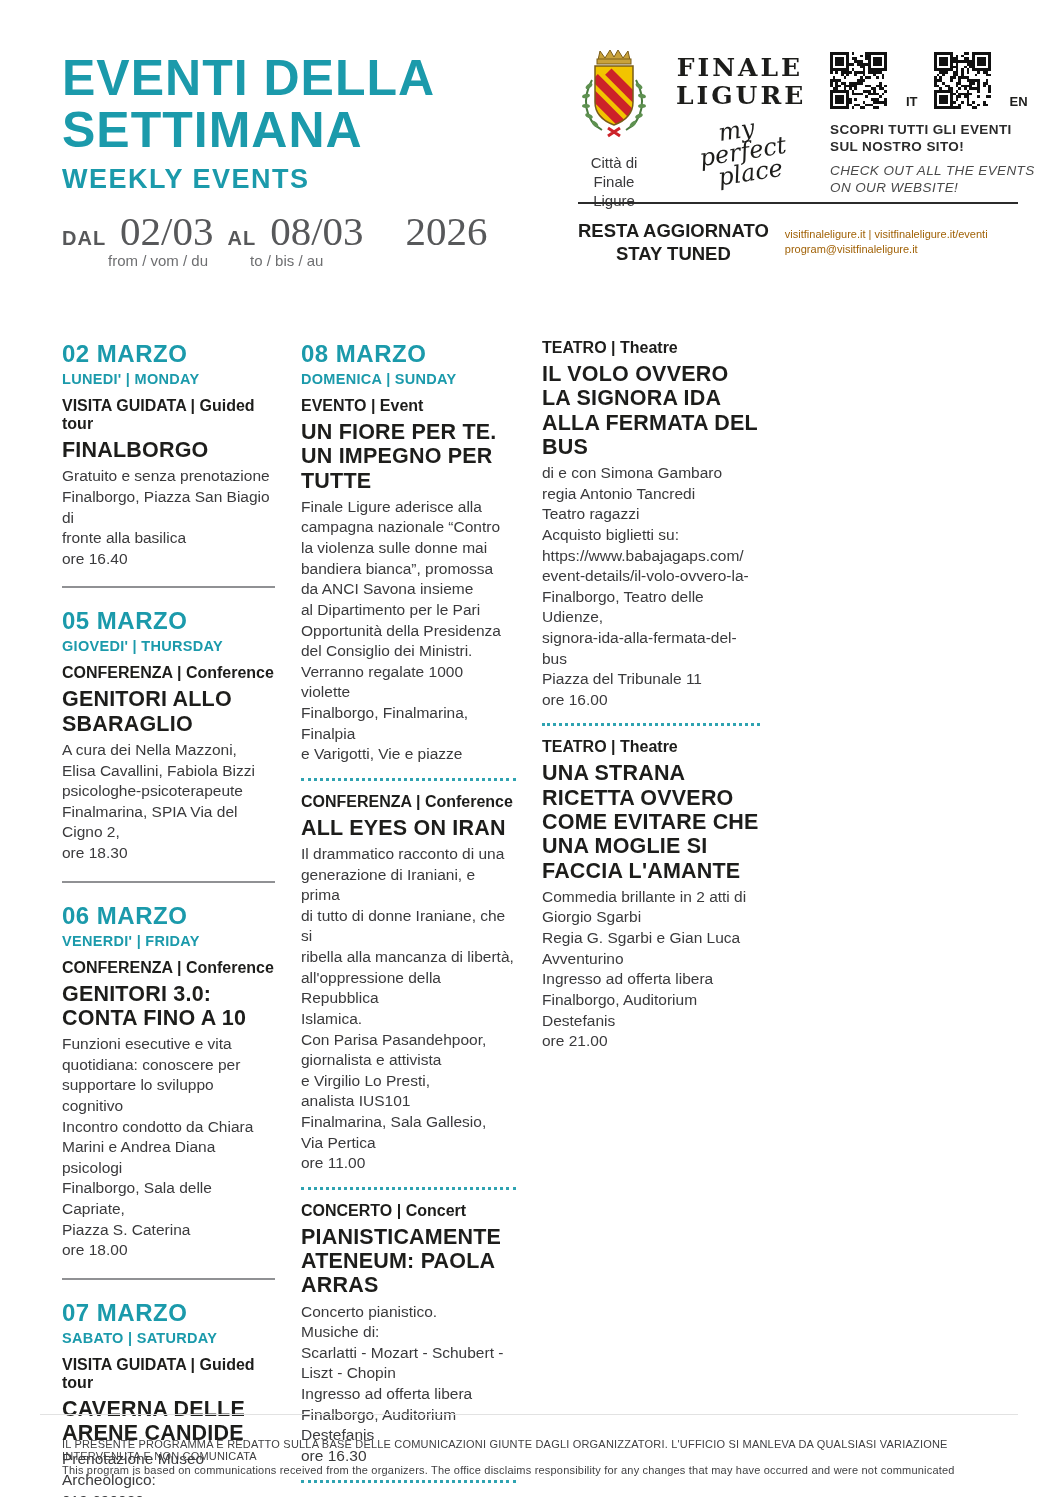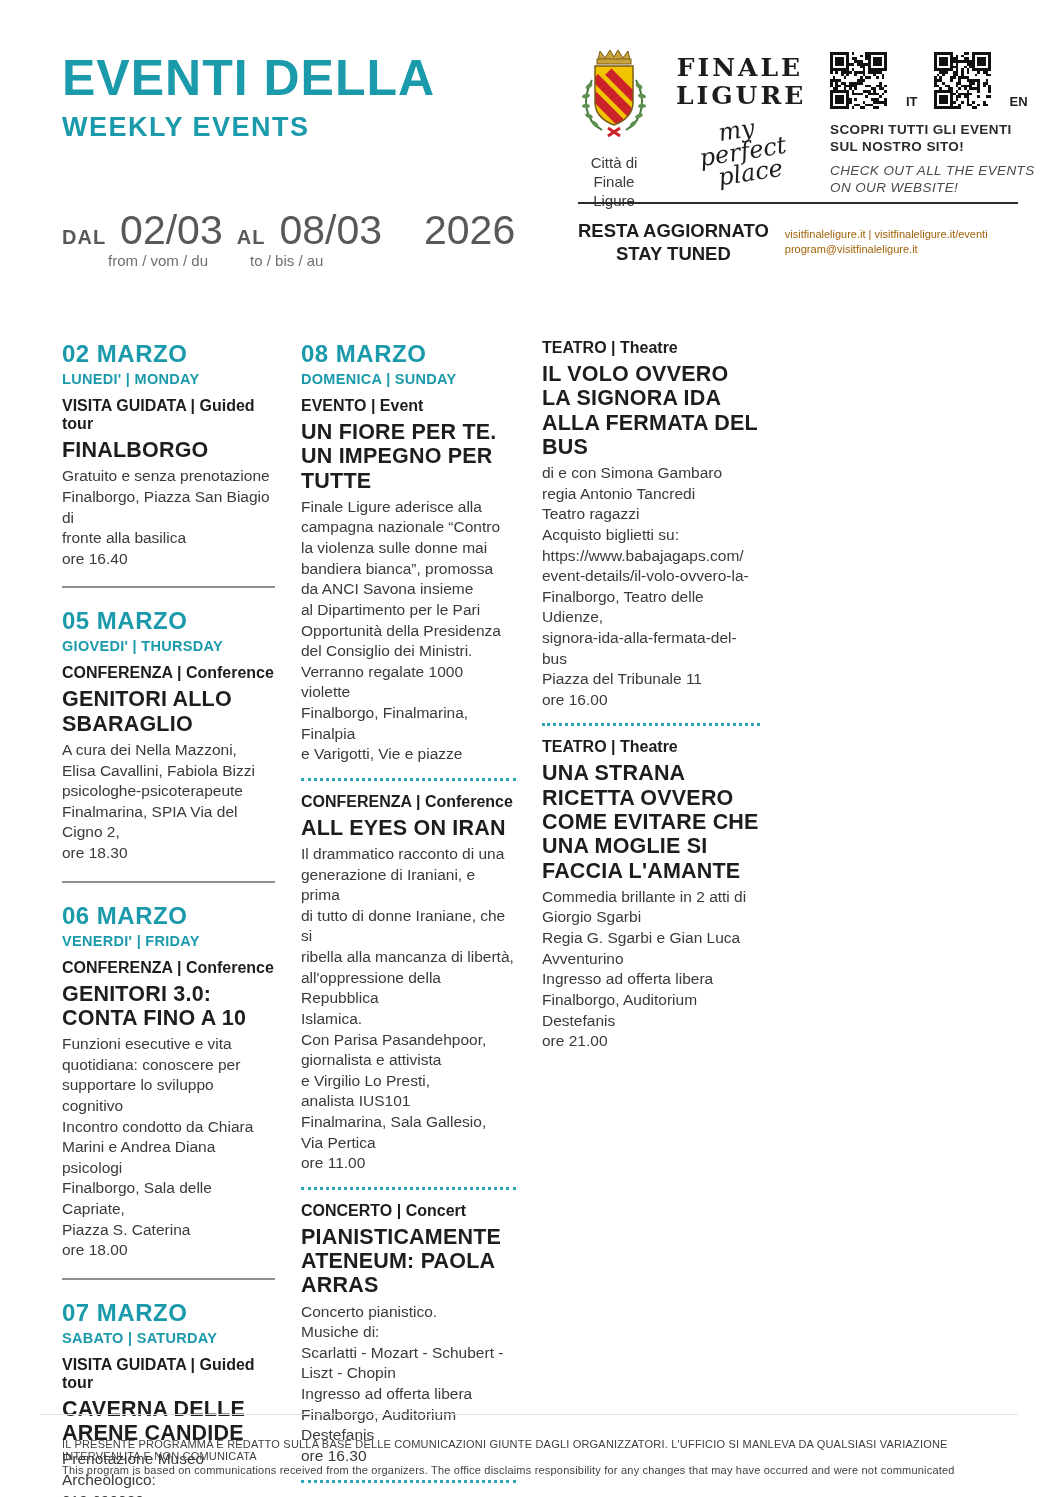--- a/index.html
+++ b/index.html
@@ -7,21 +7,21 @@
   body {
     width:1058px; height:1497px; position:relative; overflow:hidden;
     font-family:"Liberation Sans", sans-serif; color:#1d1d1b;
   }
   
   .title-block { position:absolute; left:62px; top:52px; width:500px; }
   .main-title { font-size:50px; font-weight:800; letter-spacing:1px; line-height:1.04; color:#1b9aab; }
   .subtitle { font-size:27px; font-weight:800; letter-spacing:1.5px; color:#1b9aab; margin-top:8px; }
   .date-row { position:absolute; left:62px; top:207px; display:flex; align-items:baseline; gap:14px; white-space:nowrap; }
   .date-word { font-size:20px; font-weight:700; letter-spacing:1px; color:#57585a; }
-  .date-num { font-family:Liberation Sans, sans-serif; font-size:41px; color:#57585a; }
+  .date-num { font-family:Liberation Serif, serif; font-size:41px; color:#57585a; }
   .date-sub-row { position:absolute; left:108px; top:252px; font-size:15px; color:#6e6f71; display:flex; gap:42px; }
   
   .brand { position:absolute; left:578px; top:46px; width:440px; display:flex; }
   .crest-block { width:94px; text-align:center; }
   .crest-caption { font-size:15px; color:#3a3a3c; line-height:1.25; margin-top:4px; }
   .vdivider { width:1px; background:#4a4a4a; height:138px; margin:8px 13px 0 13px; }
   .logo-block { width:128px; text-align:center; padding-top:8px; }
   .logo-word { font-family:"DejaVu Serif", serif; font-weight:700; font-size:25px; letter-spacing:3px; line-height:1.1; }
   .logo-script { font-family:"DejaVu Serif", serif; font-style:italic; font-size:24px; line-height:0.92; transform:rotate(-9deg); margin-top:10px; color:#1d1d1b; }
   .logo-script span { display:block; }
@@ -54,20 +54,21 @@
   .footer-line1 { font-size:11px; color:#3f3f41; letter-spacing:0.2px; }
   .footer-line2 { font-size:11px; color:#3f3f41; letter-spacing:0.2px; margin-top:2px; }
   svg { display:block; }
 </style>
 </head>
 <body>
 
 <div class="title-block">
   <div class="main-title">
     <div>EVENTI DELLA</div>
+    <div>SETTIMANA</div>
   </div>
   <div class="subtitle">WEEKLY EVENTS</div>
 </div>
 
 <div class="date-row">
   <span class="date-word">DAL</span>
   <span class="date-num">02/03</span>
   <span class="date-word">AL</span>
   <span class="date-num">08/03</span>
   <span class="date-num" style="margin-left:28px;">2026</span>

